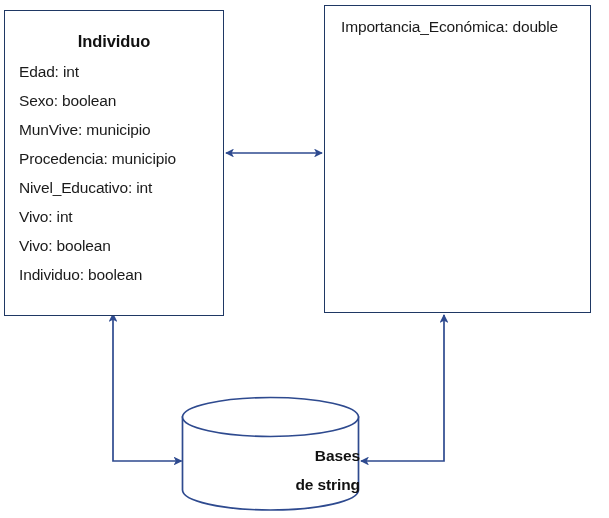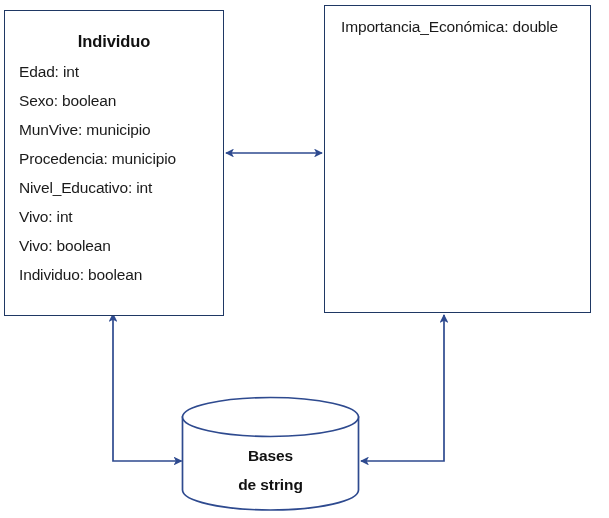--- a/index.html
+++ b/index.html
@@ -69,21 +69,21 @@
     left: 181px;
     top: 396px;
     width: 179px;
     height: 115px;
   }
   #db-label {
     position: absolute;
     left: 181px;
     top: 441px;
     width: 179px;
-    text-align: center;
+    text-align: right;
     font-weight: bold;
     font-size: 15.5px;
     line-height: 29px;
     color: #111111;
     letter-spacing: -0.1px;
     pointer-events: none;
   }
   
   #connectors {
     position: absolute;

